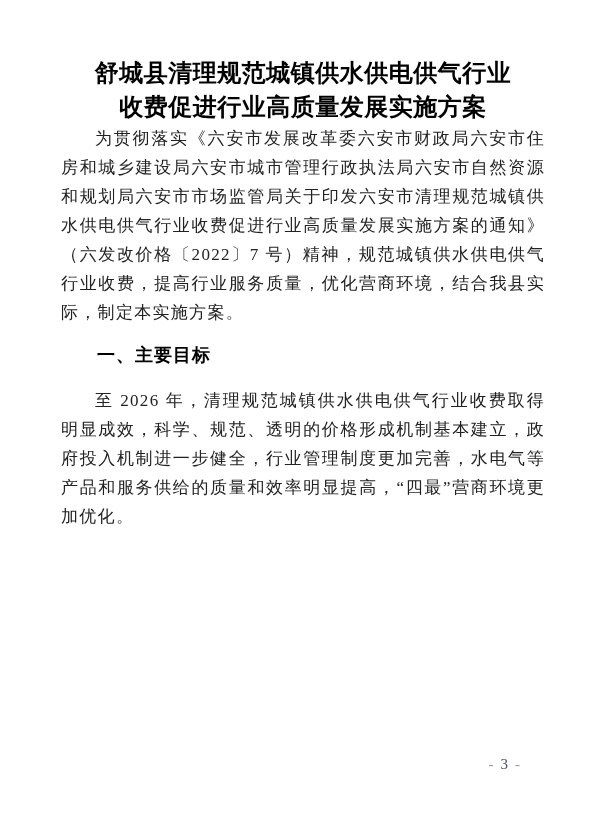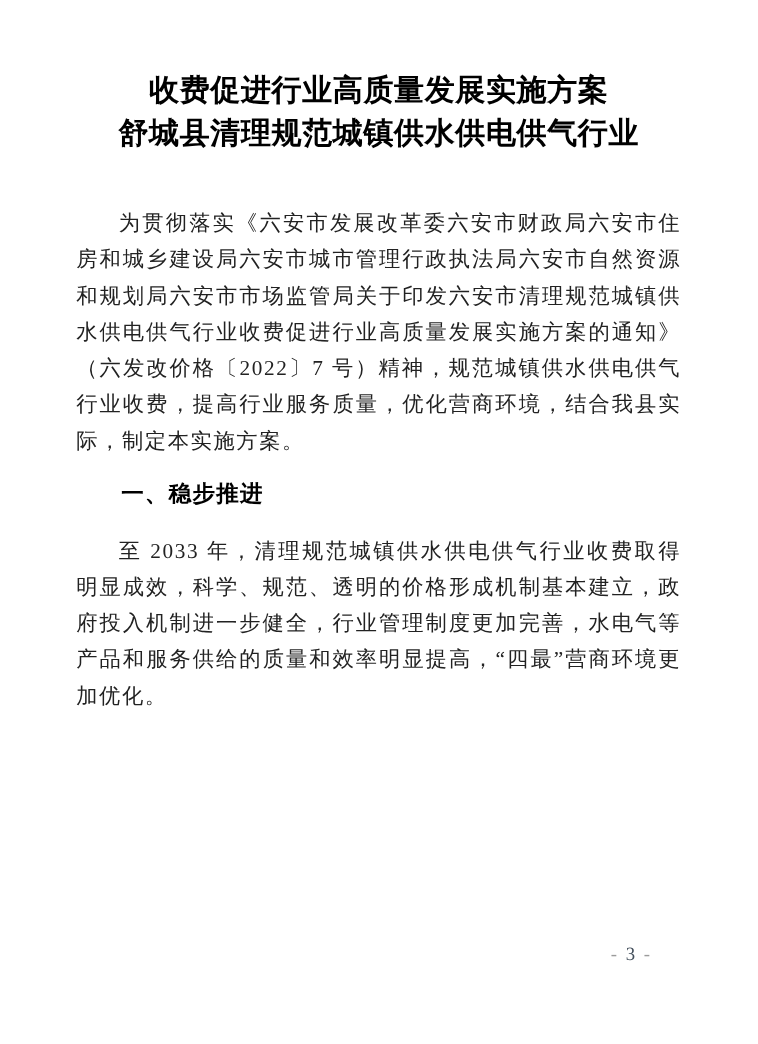--- a/index.html
+++ b/index.html
@@ -29,21 +29,21 @@
   .body-text {
     margin: 0;
     font-family: "Liberation Serif", "DejaVu Serif", serif;
     font-size: 17px;
     line-height: 29px;
     letter-spacing: 1.3px;
     text-align: justify;
     text-indent: 2em;
     color: var(--body_text, #222222);
   }
-  .intro { margin-top: 40px; }
+  .intro { }
   .section-heading {
     margin: 14px 0 0 0;
     font-family: "Liberation Sans", "DejaVu Sans", sans-serif;
     font-weight: 700;
     font-size: 18px;
     line-height: 29px;
     letter-spacing: 1px;
     text-indent: 2em;
     color: var(--title_text, #000000);
   }
@@ -60,28 +60,28 @@
   }
   .pn-dash { color: var(--page_number_dash, #9b9b9b); }
   .pn-num  { color: var(--page_number_digit, #44505c); margin: 0 7px; }
 </style>
 </head>
 <body>
 
 <div class="page">
 
   <div class="doc-title">
+    <div class="title-line">舒城县清理规范城镇供水供电供气行业</div>
     <div class="title-line">收费促进行业高质量发展实施方案</div>
-    <div class="title-line">舒城县清理规范城镇供水供电供气行业</div>
   </div>
 
   <p class="body-text intro">为贯彻落实《六安市发展改革委六安市财政局六安市住房和城乡建设局六安市城市管理行政执法局六安市自然资源和规划局六安市市场监管局关于印发六安市清理规范城镇供水供电供气行业收费促进行业高质量发展实施方案的通知》（六发改价格〔2022〕7 号）精神，规范城镇供水供电供气行业收费，提高行业服务质量，优化营商环境，结合我县实际，制定本实施方案。</p>
 
-  <h2 class="section-heading">一、稳步推进</h2>
+  <h2 class="section-heading">一、主要目标</h2>
 
 
-  <p class="body-text para-3">至 2033 年，清理规范城镇供水供电供气行业收费取得明显成效，科学、规范、透明的价格形成机制基本建立，政府投入机制进一步健全，行业管理制度更加完善，水电气等产品和服务供给的质量和效率明显提高，“四最”营商环境更加优化。</p>
+  <p class="body-text para-3">至 2026 年，清理规范城镇供水供电供气行业收费取得明显成效，科学、规范、透明的价格形成机制基本建立，政府投入机制进一步健全，行业管理制度更加完善，水电气等产品和服务供给的质量和效率明显提高，“四最”营商环境更加优化。</p>
 
   <div class="page-number">
     <span class="pn-dash">-</span><span class="pn-num">3</span><span class="pn-dash">-</span>
   </div>
 
 </div>
 
 </body></html>

